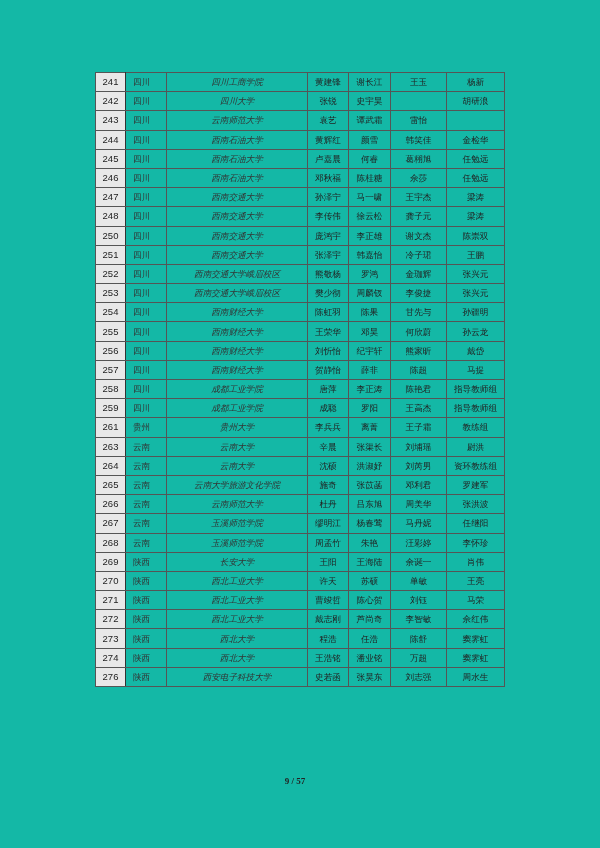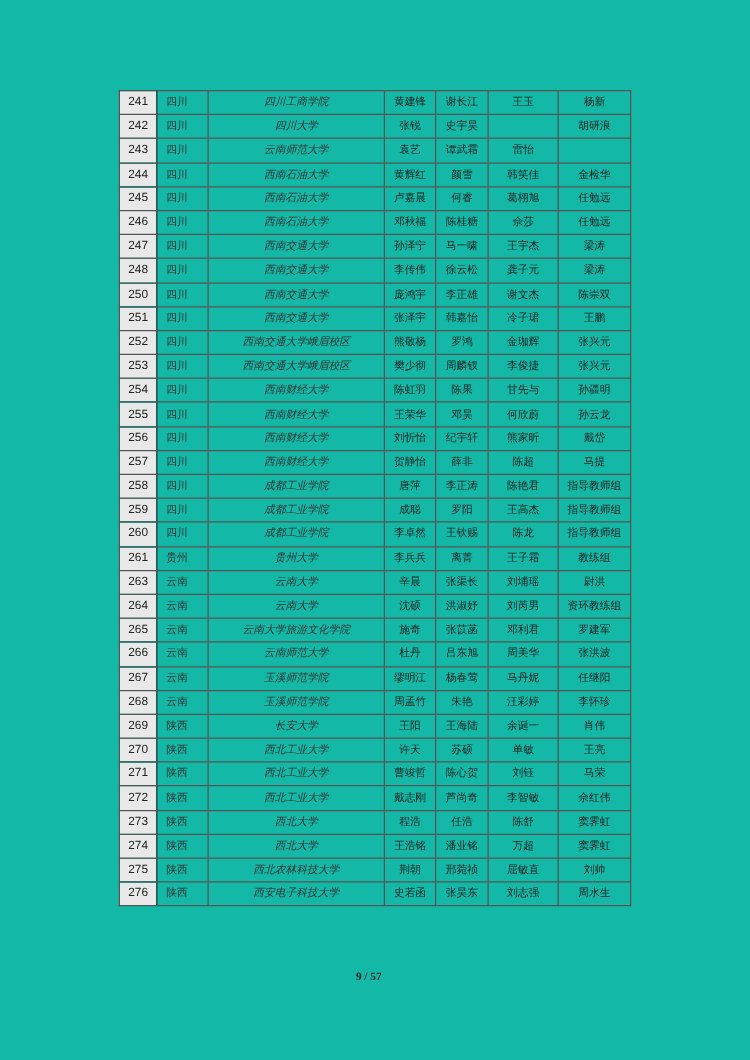--- a/index.html
+++ b/index.html
@@ -200,29 +200,20 @@
         <tr>
           <td class="idx">259</td>
           <td class="prov">四川</td>
           <td class="school">成都工业学院</td>
           <td>成聪</td>
           <td>罗阳</td>
           <td>王高杰</td>
           <td>指导教师组</td>
         </tr>
         <tr>
-          <td class="idx">260</td>
-          <td class="prov">四川</td>
-          <td class="school">成都工业学院</td>
-          <td>李卓然</td>
-          <td>王钦赐</td>
-          <td>陈龙</td>
-          <td>指导教师组</td>
-        </tr>
-        <tr>
           <td class="idx">261</td>
           <td class="prov">贵州</td>
           <td class="school">贵州大学</td>
           <td>李兵兵</td>
           <td>离菁</td>
           <td>王子霜</td>
           <td>教练组</td>
         </tr>
         <tr>
           <td class="idx">263</td>
@@ -326,29 +317,20 @@
         <tr>
           <td class="idx">274</td>
           <td class="prov">陕西</td>
           <td class="school">西北大学</td>
           <td>王浩铭</td>
           <td>潘业铭</td>
           <td>万超</td>
           <td>窦霁虹</td>
         </tr>
         <tr>
-          <td class="idx">275</td>
-          <td class="prov">陕西</td>
-          <td class="school">西北农林科技大学</td>
-          <td>荆朝</td>
-          <td>邢菀祯</td>
-          <td>屈敏直</td>
-          <td>刘帅</td>
-        </tr>
-        <tr>
           <td class="idx">276</td>
           <td class="prov">陕西</td>
           <td class="school">西安电子科技大学</td>
           <td>史若函</td>
           <td>张昊东</td>
           <td>刘志强</td>
           <td>周水生</td>
         </tr>
       </tbody>
   </table>

